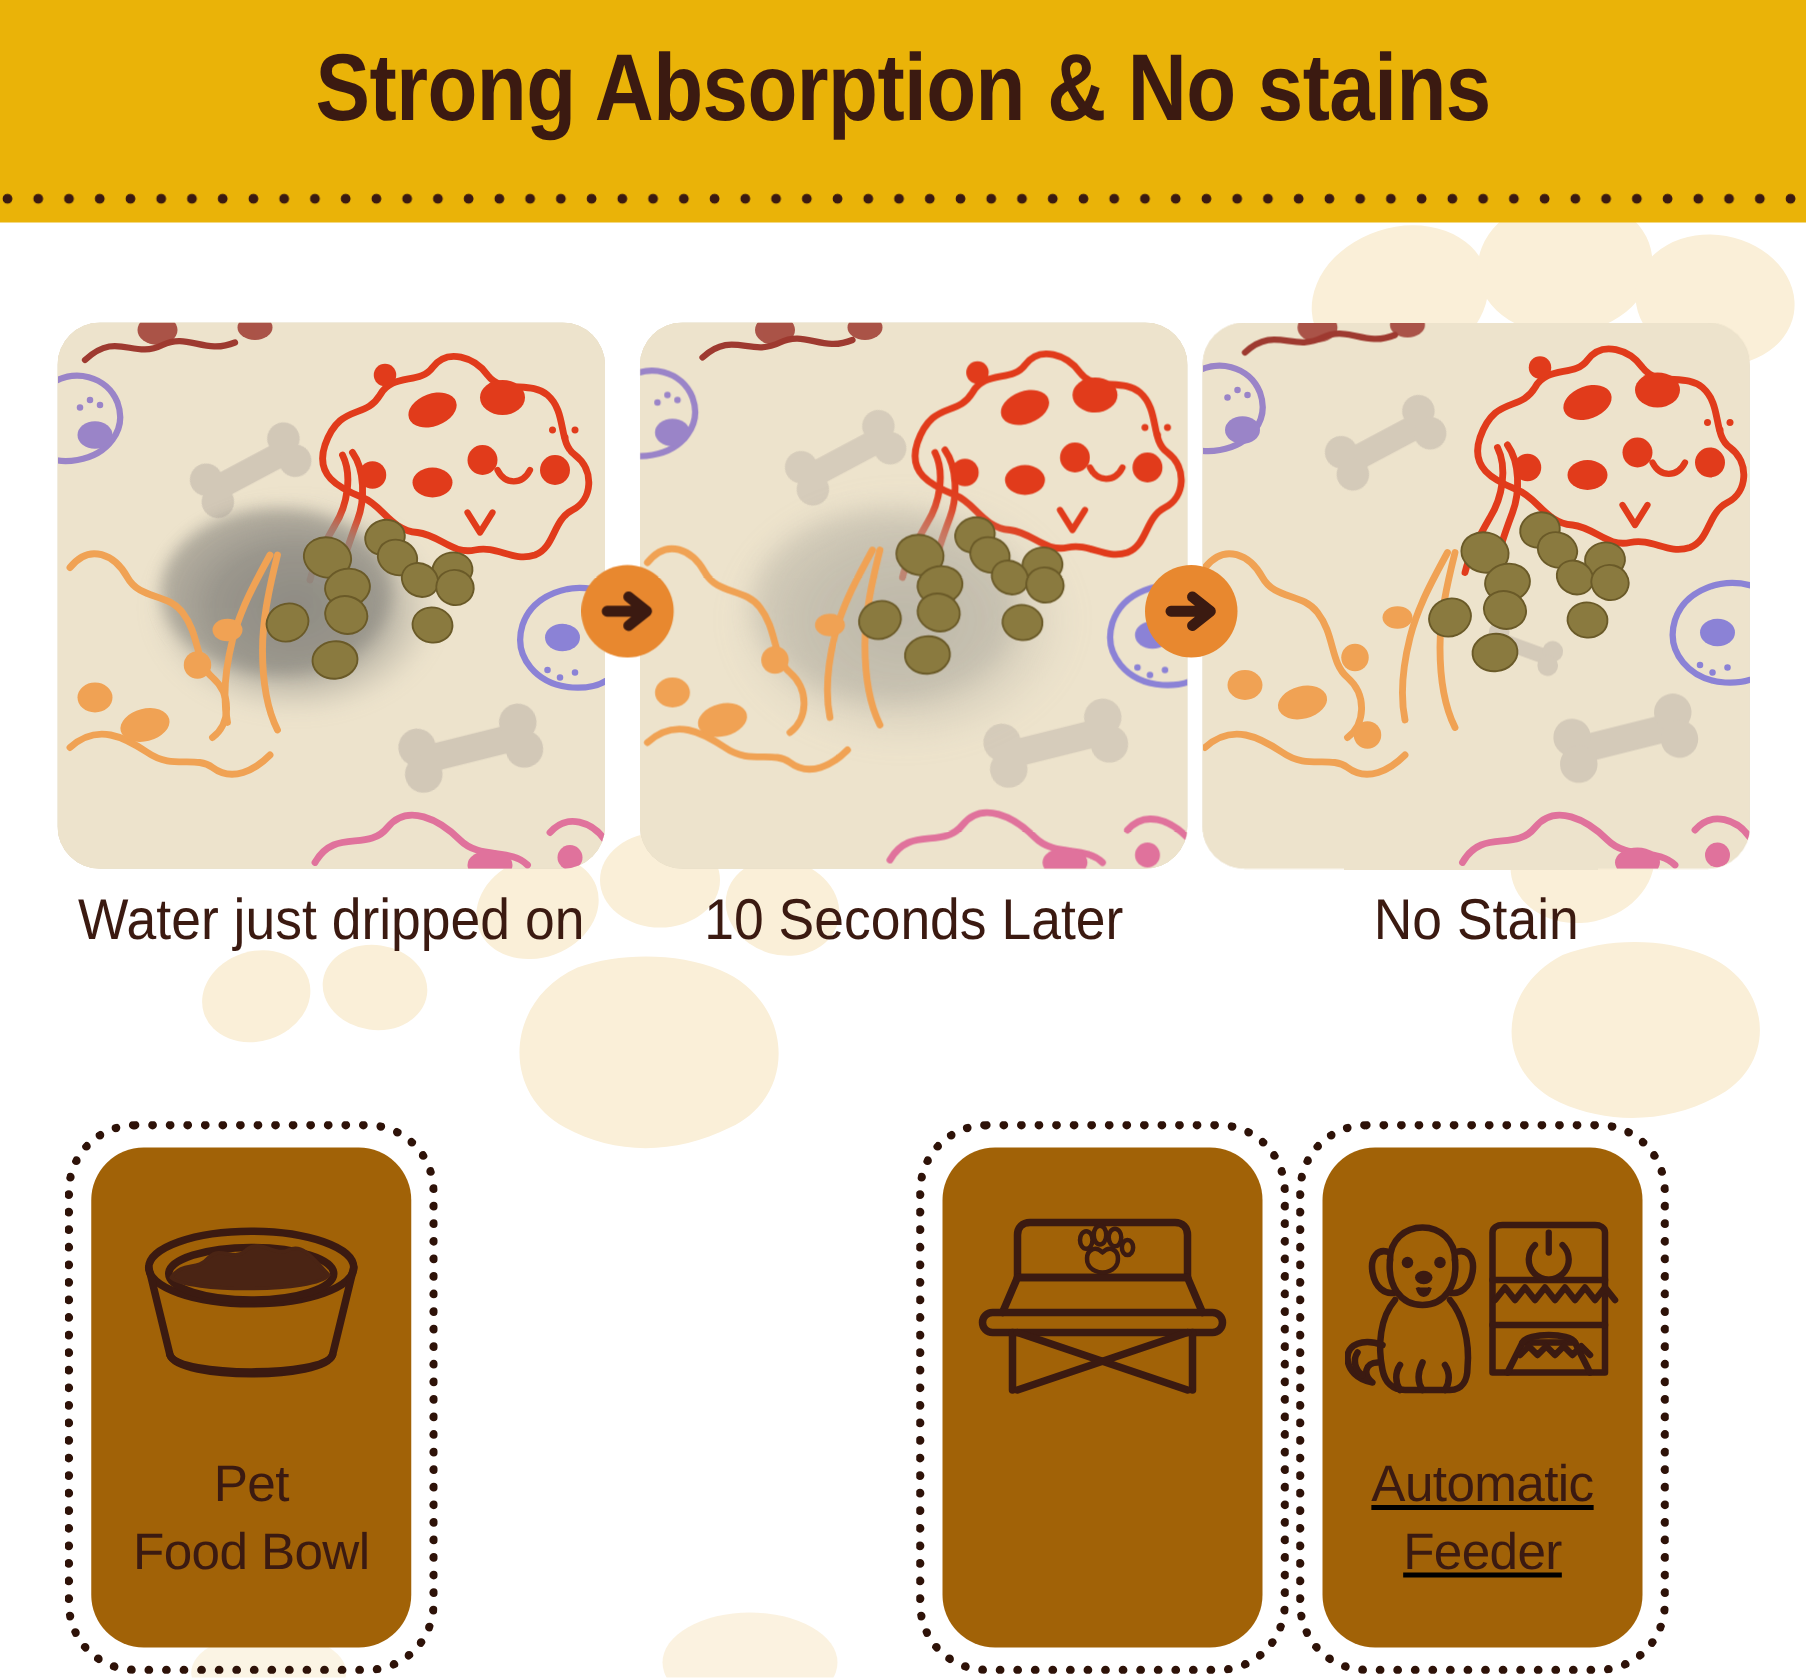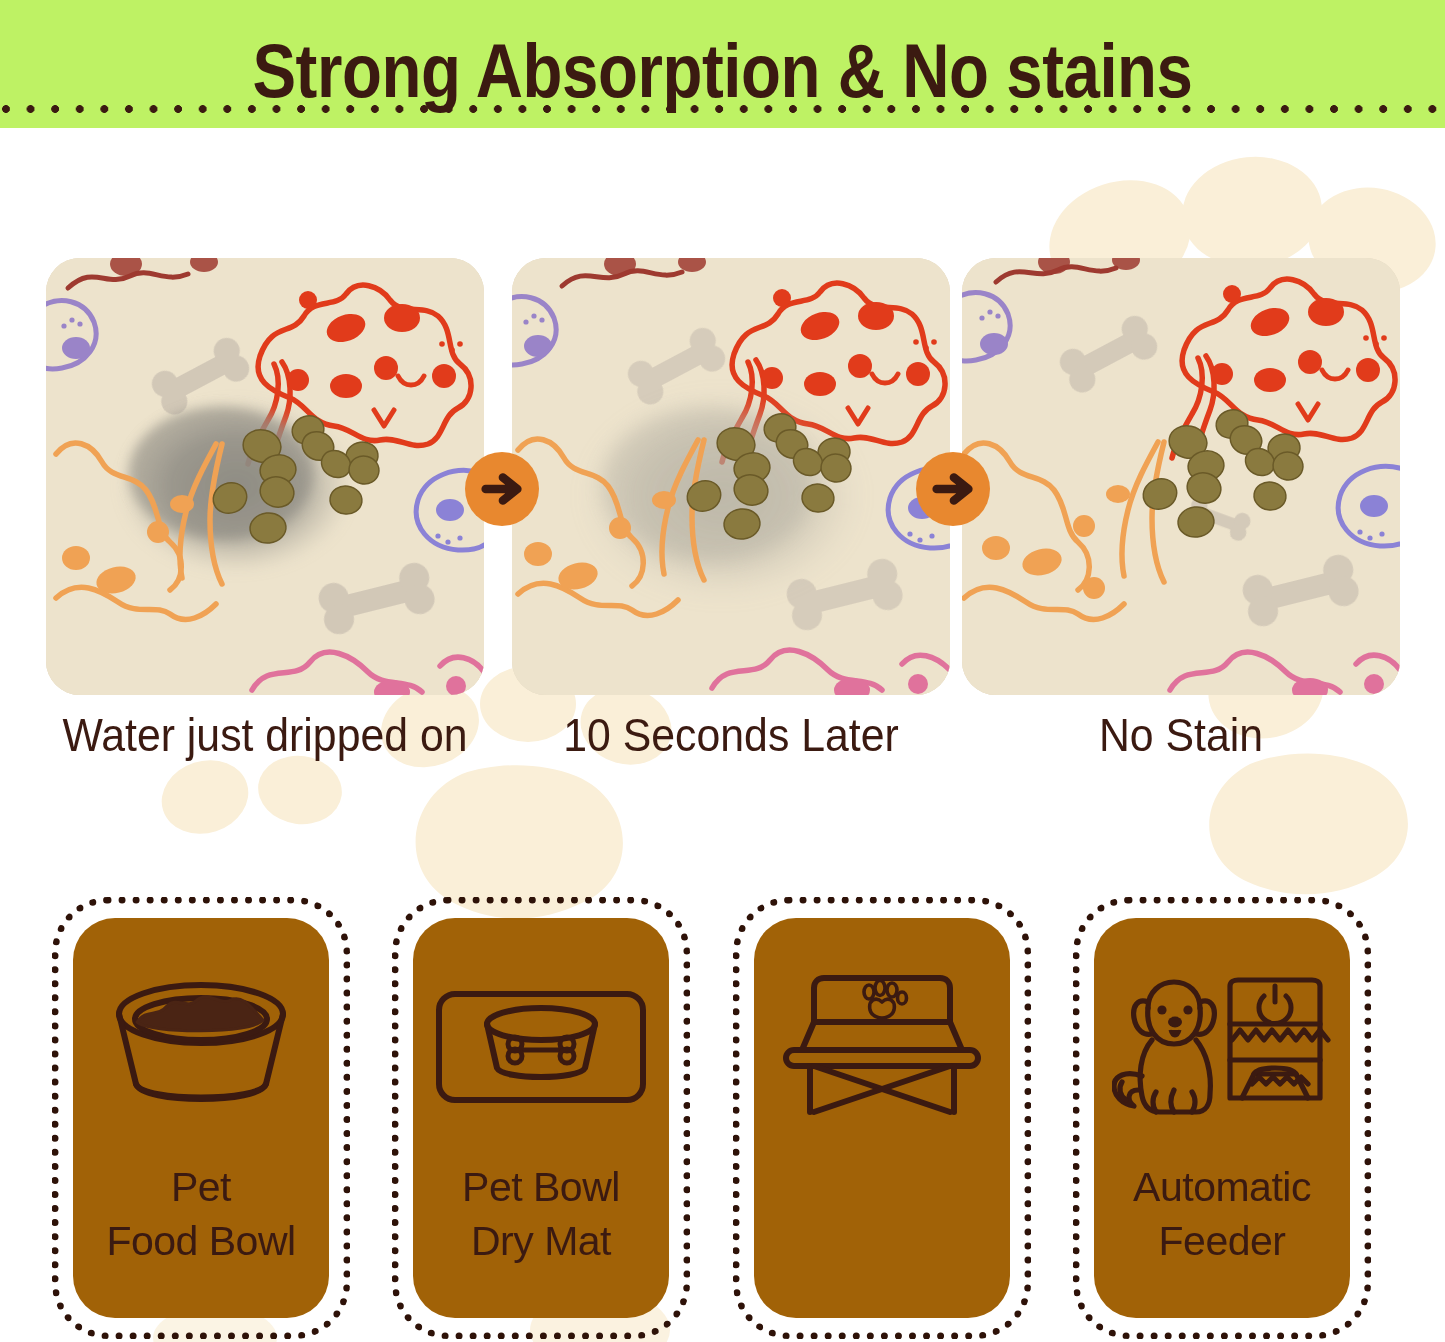--- a/index.html
+++ b/index.html
@@ -9,22 +9,22 @@
     font-family: "Liberation Sans", sans-serif;
     position: relative;
     overflow: hidden;
   }
 
   
   #paw-watermarks { position: absolute; inset: 0; z-index: 0; pointer-events: none; }
 
   
   #header-banner {
-    position: absolute; left: 0; top: 0; width: 1445px; height: 128px;
-    background: #bef264; z-index: 2; overflow: hidden;
+    position: absolute; left: 0; top: 0; width: 1445px; height: 178px;
+    background: #eab308; z-index: 2; overflow: hidden;
   }
   #header-title {
     position: absolute; left: 0; right: 0; top: 28px;
     text-align: center;
     font-family: "Liberation Sans Narrow", "Liberation Sans", sans-serif;
     font-weight: bold;
     font-size: 76px;
     line-height: 86px;
     letter-spacing: -0.5px;
     color: #3B1A11;
@@ -81,21 +81,21 @@
   #feature-cards { position: absolute; left: 0; top: 890px; width: 1445px; height: 452px; z-index: 4; }
   .feature-card {
     position: absolute; top: 7px; width: 298px; height: 442px;
     border: 7px dotted #2E1208;
     border-radius: 56px;
     padding: 14px;
   }
   .feature-card.f1 { left: 52px; }
   .feature-card.f2 { left: 392px; }
   .feature-card.f3 { left: 733px; }
-  .feature-card.f4 { left: 1073px; }
+  .feature-card.f4 { left: 1037px; text-decoration: underline; }
 
   .card-inner {
     width: 100%; height: 100%;
     background: #a16207;
     border-radius: 42px;
     display: flex; flex-direction: column;
     align-items: center; justify-content: flex-start;
     padding-top: 34px;
   }
   .card-icon { width: 220px; height: 190px; display: flex; align-items: center; justify-content: center; }
@@ -522,42 +522,20 @@
             <path d="M45 112 C52 130 168 130 175 112"></path>
           </g>
           <path d="M46 50 C56 36 66 46 76 34 C86 24 96 38 106 28 C118 18 128 34 140 28 C152 22 162 38 172 48 C162 62 58 62 46 50 Z" fill="#4A2414" stroke="#4A2414" stroke-width="3" stroke-linejoin="round"></path>
         </svg>
       </div>
       <div class="card-label">Pet
 Food Bowl</div>
     </div>
   </div>
 
-  <div class="feature-card f2">
-    <div class="card-inner">
-      <div class="card-icon">
-        <svg viewBox="0 0 220 150">
-          <g fill="none" stroke="#3B1A11" stroke-width="6" stroke-linecap="round" stroke-linejoin="round">
-            <rect x="8" y="22" width="204" height="106" rx="16"></rect>
-            <ellipse cx="110" cy="52" rx="54" ry="16"></ellipse>
-            <path d="M56 52 L66 96 C72 108 148 108 154 96 L164 52"></path>
-            <g stroke-width="5">
-              <path d="M86 78 h48"></path>
-              <circle cx="84" cy="72" r="7"></circle>
-                <circle cx="84" cy="84" r="7"></circle>
-              <circle cx="136" cy="72" r="7"></circle>
-                <circle cx="136" cy="84" r="7"></circle>
-            </g>
-          </g>
-        </svg>
-      </div>
-      <div class="card-label">Pet Bowl
-Dry Mat</div>
-    </div>
-  </div>
 
   <div class="feature-card f3">
     <div class="card-inner">
       <div class="card-icon">
         <svg viewBox="0 0 220 150">
           <g fill="none" stroke="#3B1A11" stroke-width="6" stroke-linecap="round" stroke-linejoin="round">
             <path d="M42 50 L42 16 C42 10 46 6 52 6 L168 6 C174 6 178 10 178 16 L178 50"></path>
             <path d="M42 50 L178 50"></path>
             <path d="M30 78 L42 50 L178 50 L190 78"></path>
             <rect x="14" y="78" width="192" height="16" rx="8"></rect>

